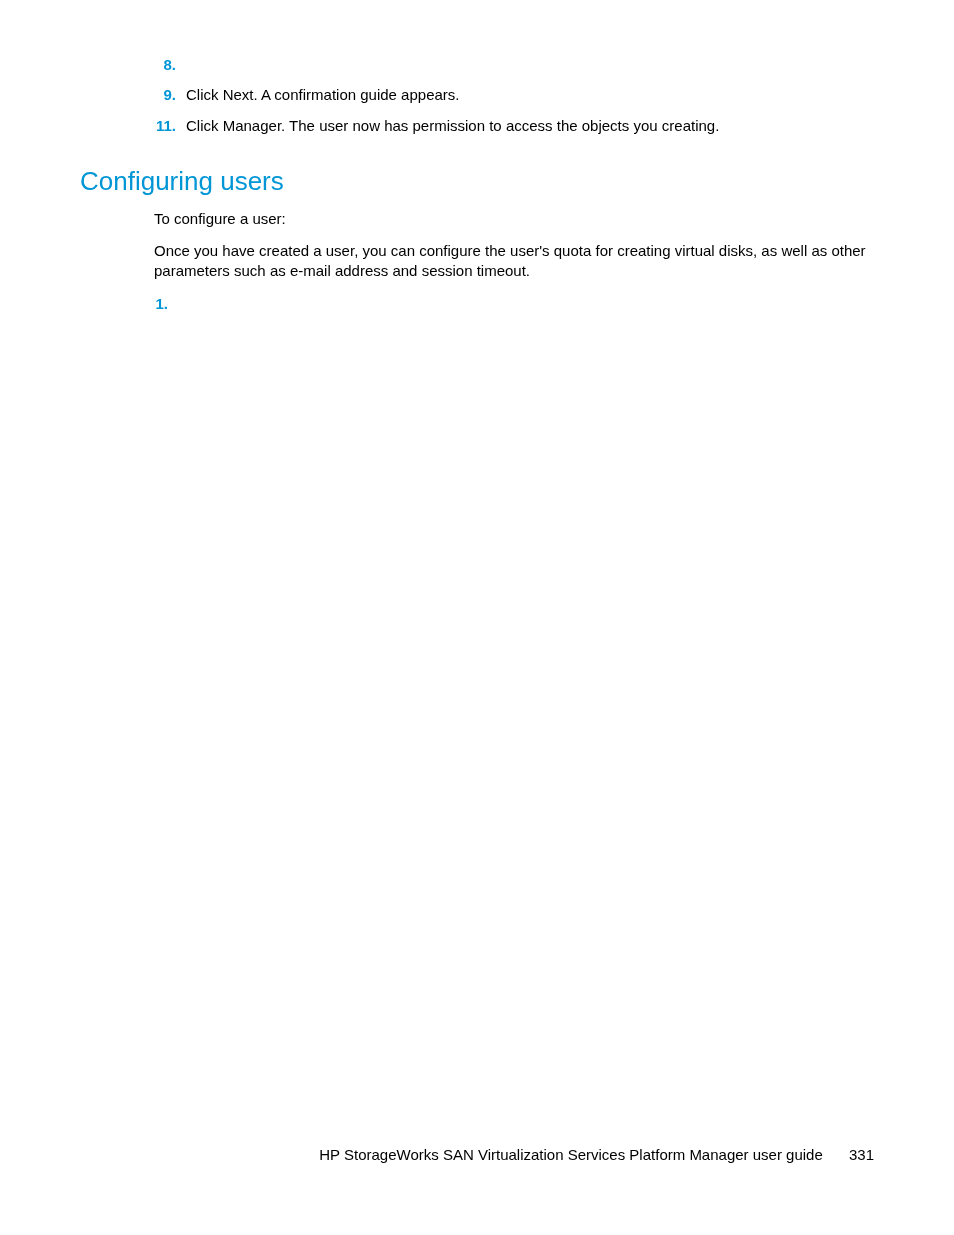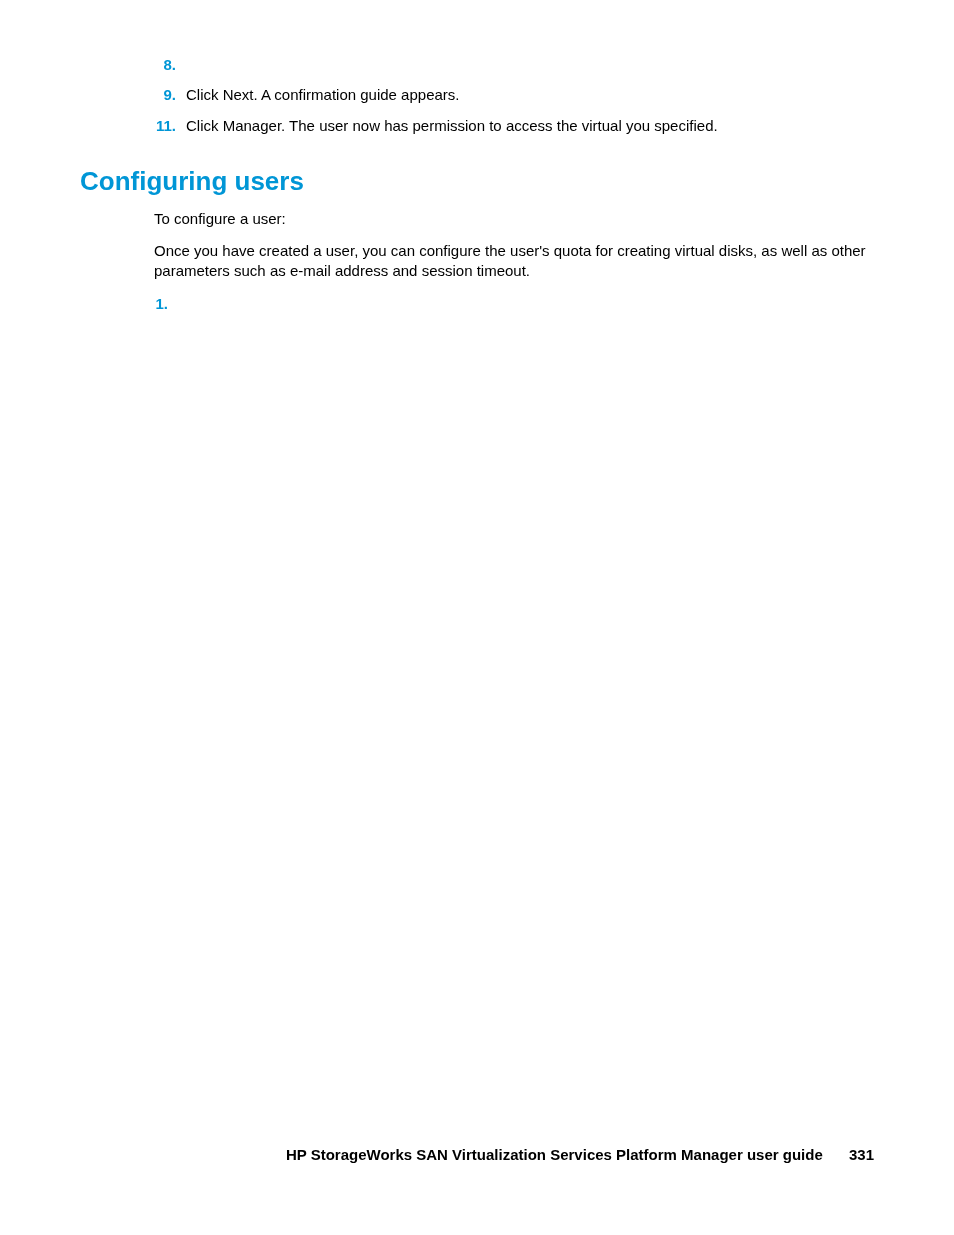--- a/index.html
+++ b/index.html
@@ -29,34 +29,33 @@
     text-align: right;
   }
   .ol-body {
     flex: 1 1 auto;
   }
   .ol-top .ol-num { width: 96px; padding-right: 10px; }
   .ol-top .ol-body { padding-right: 0; }
   .ol-sub .ol-num { width: 88px; padding-right: 10px; }
   h2.section {
     color: #0096d6;
-    font-weight: bold;
+    font-weight: normal;
     font-size: 26px;
     margin: 28px 0 10px 0;
   }
   .para {
     margin: 0 0 12px 74px;
   }
   .bold { font-weight: normal; }
   .footer {
     position: absolute;
     bottom: 70px;
     right: 80px;
     font-size: 15px;
-    font-weight: bold;
   }
   .footer .pg { margin-left: 22px; }
 </style>
 </head>
 <body>
 
 <div class="page">
 
   <div class="ol-row ol-top">
     <div class="ol-num">8.</div>
@@ -65,21 +64,21 @@
   <div class="ol-row ol-top">
     <div class="ol-num">9.</div>
     <div class="ol-body">
       <span>Click </span><span class="bold">Next</span><span>. A confirmation guide appears.</span>
     </div>
   </div>
 
   <div class="ol-row ol-top">
     <div class="ol-num">11.</div>
     <div class="ol-body">
-      <span>Click </span><span class="bold">Manager</span><span>. The user now has permission to access the virtual you specified.</span>
+      <span>Click </span><span class="bold">Manager</span><span>. The user now has permission to access the objects you creating.</span>
     </div>
   </div>
 
   <h2 class="section">Configuring users</h2>
 
   <p class="para">To configure a user:</p>
   <p class="para">Once you have created a user, you can configure the user's quota for creating virtual disks, as well as other parameters such as e-mail address and session timeout.</p>
 
   <div class="ol-row ol-sub">
     <div class="ol-num">1.</div>

